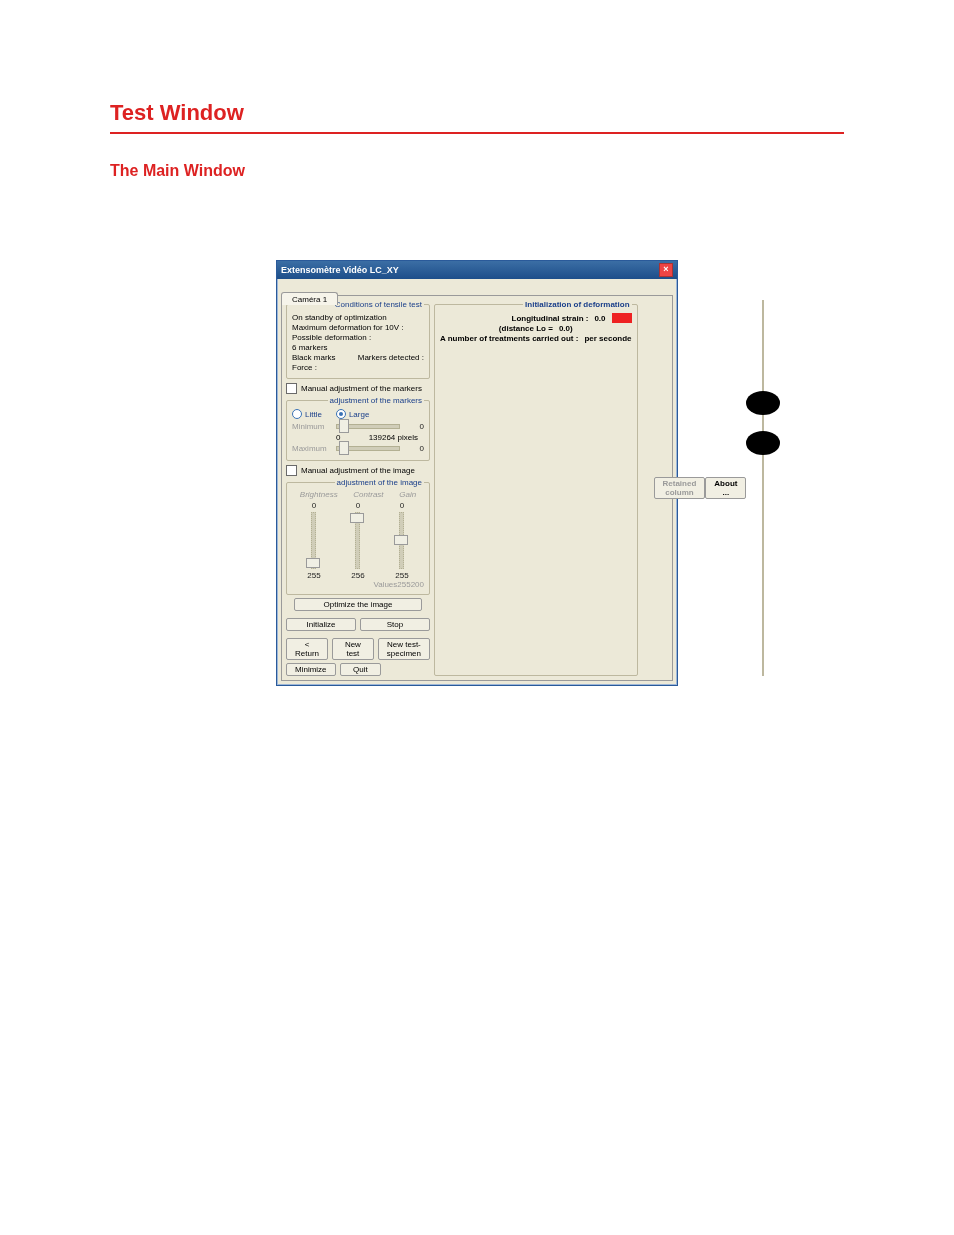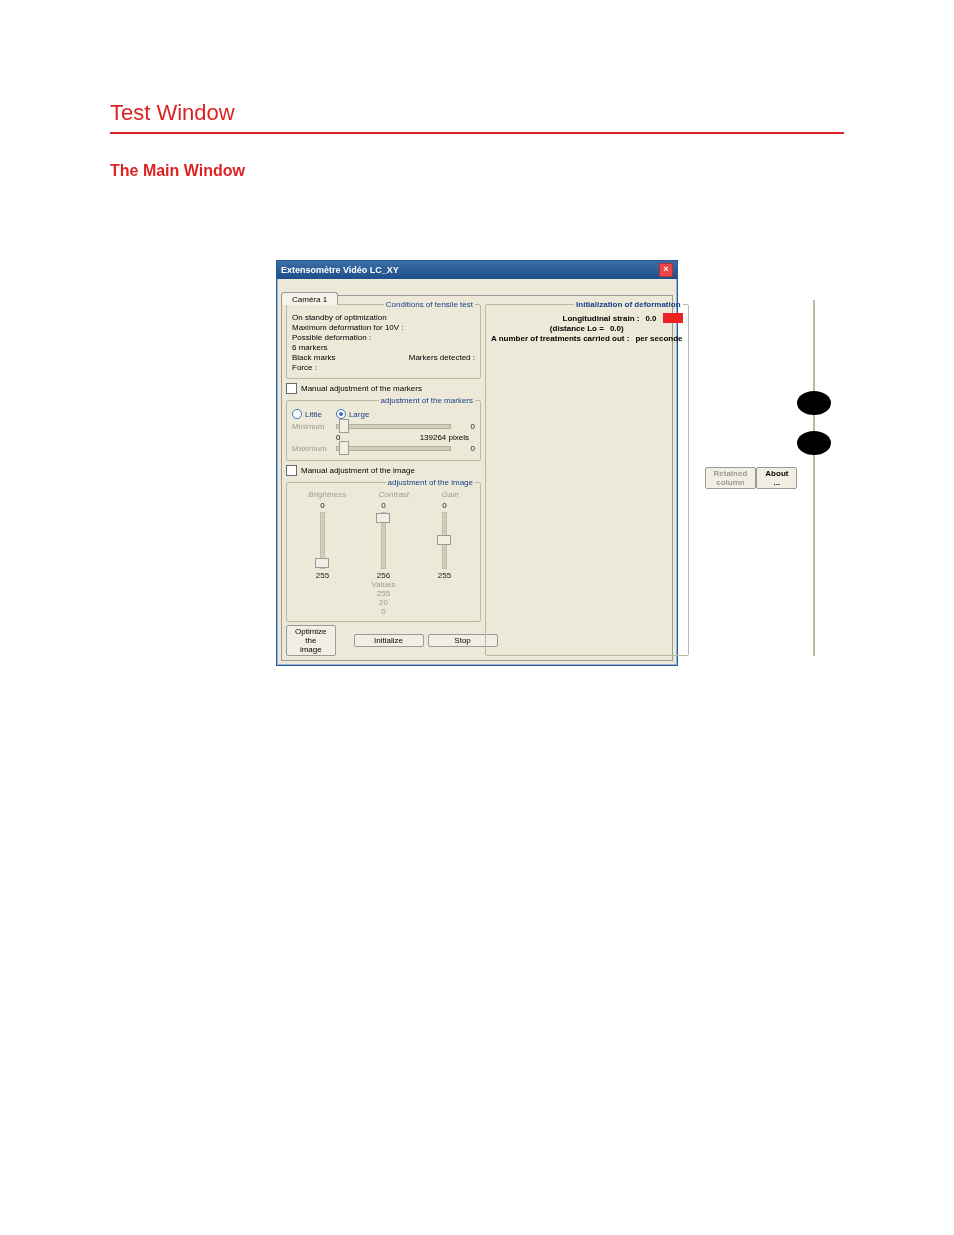--- a/index.html
+++ b/index.html
@@ -8,21 +8,21 @@
     background: #fff;
     font-family: Arial, Helvetica, sans-serif;
     width: 954px;
   }
   .page {
     padding: 100px 110px 60px 110px;
   }
   .h1 {
     color: #d22;
     font-size: 22px;
-    font-weight: normal;
+    font-weight: bold;
     margin-bottom: 6px;
   }
   .rule {
     height: 2px;
     background: #d22;
     margin-bottom: 28px;
   }
   .h2 {
     color: #d22;
     font-size: 16px;
@@ -145,35 +145,35 @@
     width:3px; height:55px; background:#d0cdb8; border:1px dotted #b3b093;
     position:relative;
   }
   .vs .vthumb {
     width:12px; height:8px; background:#f0efe4; border:1px solid #9a9a9a;
     position:absolute; left:-6px;
   }
   .vs .top { color:#222; }
   .vs .bot { color:#222; }
   .vlabels { display:flex; justify-content:space-around; color:#9a9a9a; margin-bottom:2px;font-style:italic; }
-  .vbottom { display:flex; justify-content:space-between; color:#9a9a9a; align-items:center;flex-direction:column; }
+  .vbottom { display:flex; justify-content:flex-end; color:#9a9a9a; align-items:center; }
 
   .button {
     display:inline-block;
     background:#f1efe3;
     border:1px solid #9a9a9a;
     border-radius:2px;
     padding: 1px 8px;
     font-size:8px;
     text-align:center;
   }
   .btnrow { display:flex; gap:4px; margin-top:3px; }
   .btnrow .button { flex:1; }
 
-  .centerbtns { display:flex; flex-direction:row; align-items:center; gap:18px; margin-top:3px; }
+  .centerbtns { display:flex; flex-direction:column; align-items:center; gap:7px; margin-top:3px; }
 
   
   .rgroup .line { margin: 1px 0; }
   .redsq { width:20px; height:10px; background:#e22; display:inline-block; }
 
   .midright { display:flex; justify-content:flex-start; align-items:center; margin:2px 0; }
   .retainbtn { color:#9a9a9a; }
 
   .imgbox {
     flex:1; min-height:210px;
@@ -318,20 +318,31 @@
 
           <div class="centerbtns">
             <span class="button" style="width:110px">Optimize the image</span>
             <div style="display:flex; gap:4px;">
               <span class="button" style="width:52px">Initialize</span>
               <span class="button" style="width:52px">Stop</span>
             </div>
           </div>
         </div>
 
+        <div>
+          <div class="btnrow">
+            <span class="button">&lt; Return</span>
+            <span class="button">New test</span>
+            <span class="button">New test-specimen</span>
+          </div>
+          <div class="btnrow" style="width:66%;">
+            <span class="button">Minimize</span>
+            <span class="button">Quit</span>
+          </div>
+        </div>
       </div>
 
       <div class="rightcol">
         <fieldset class="group rgroup">
           <legend>Initialization of deformation</legend>
           <div class="line" style="justify-content:flex-end; gap:6px; align-items:center;">
             <span>Longitudinal strain :</span>
             <span>0.0</span>
             <span class="redsq"></span>
           </div>

